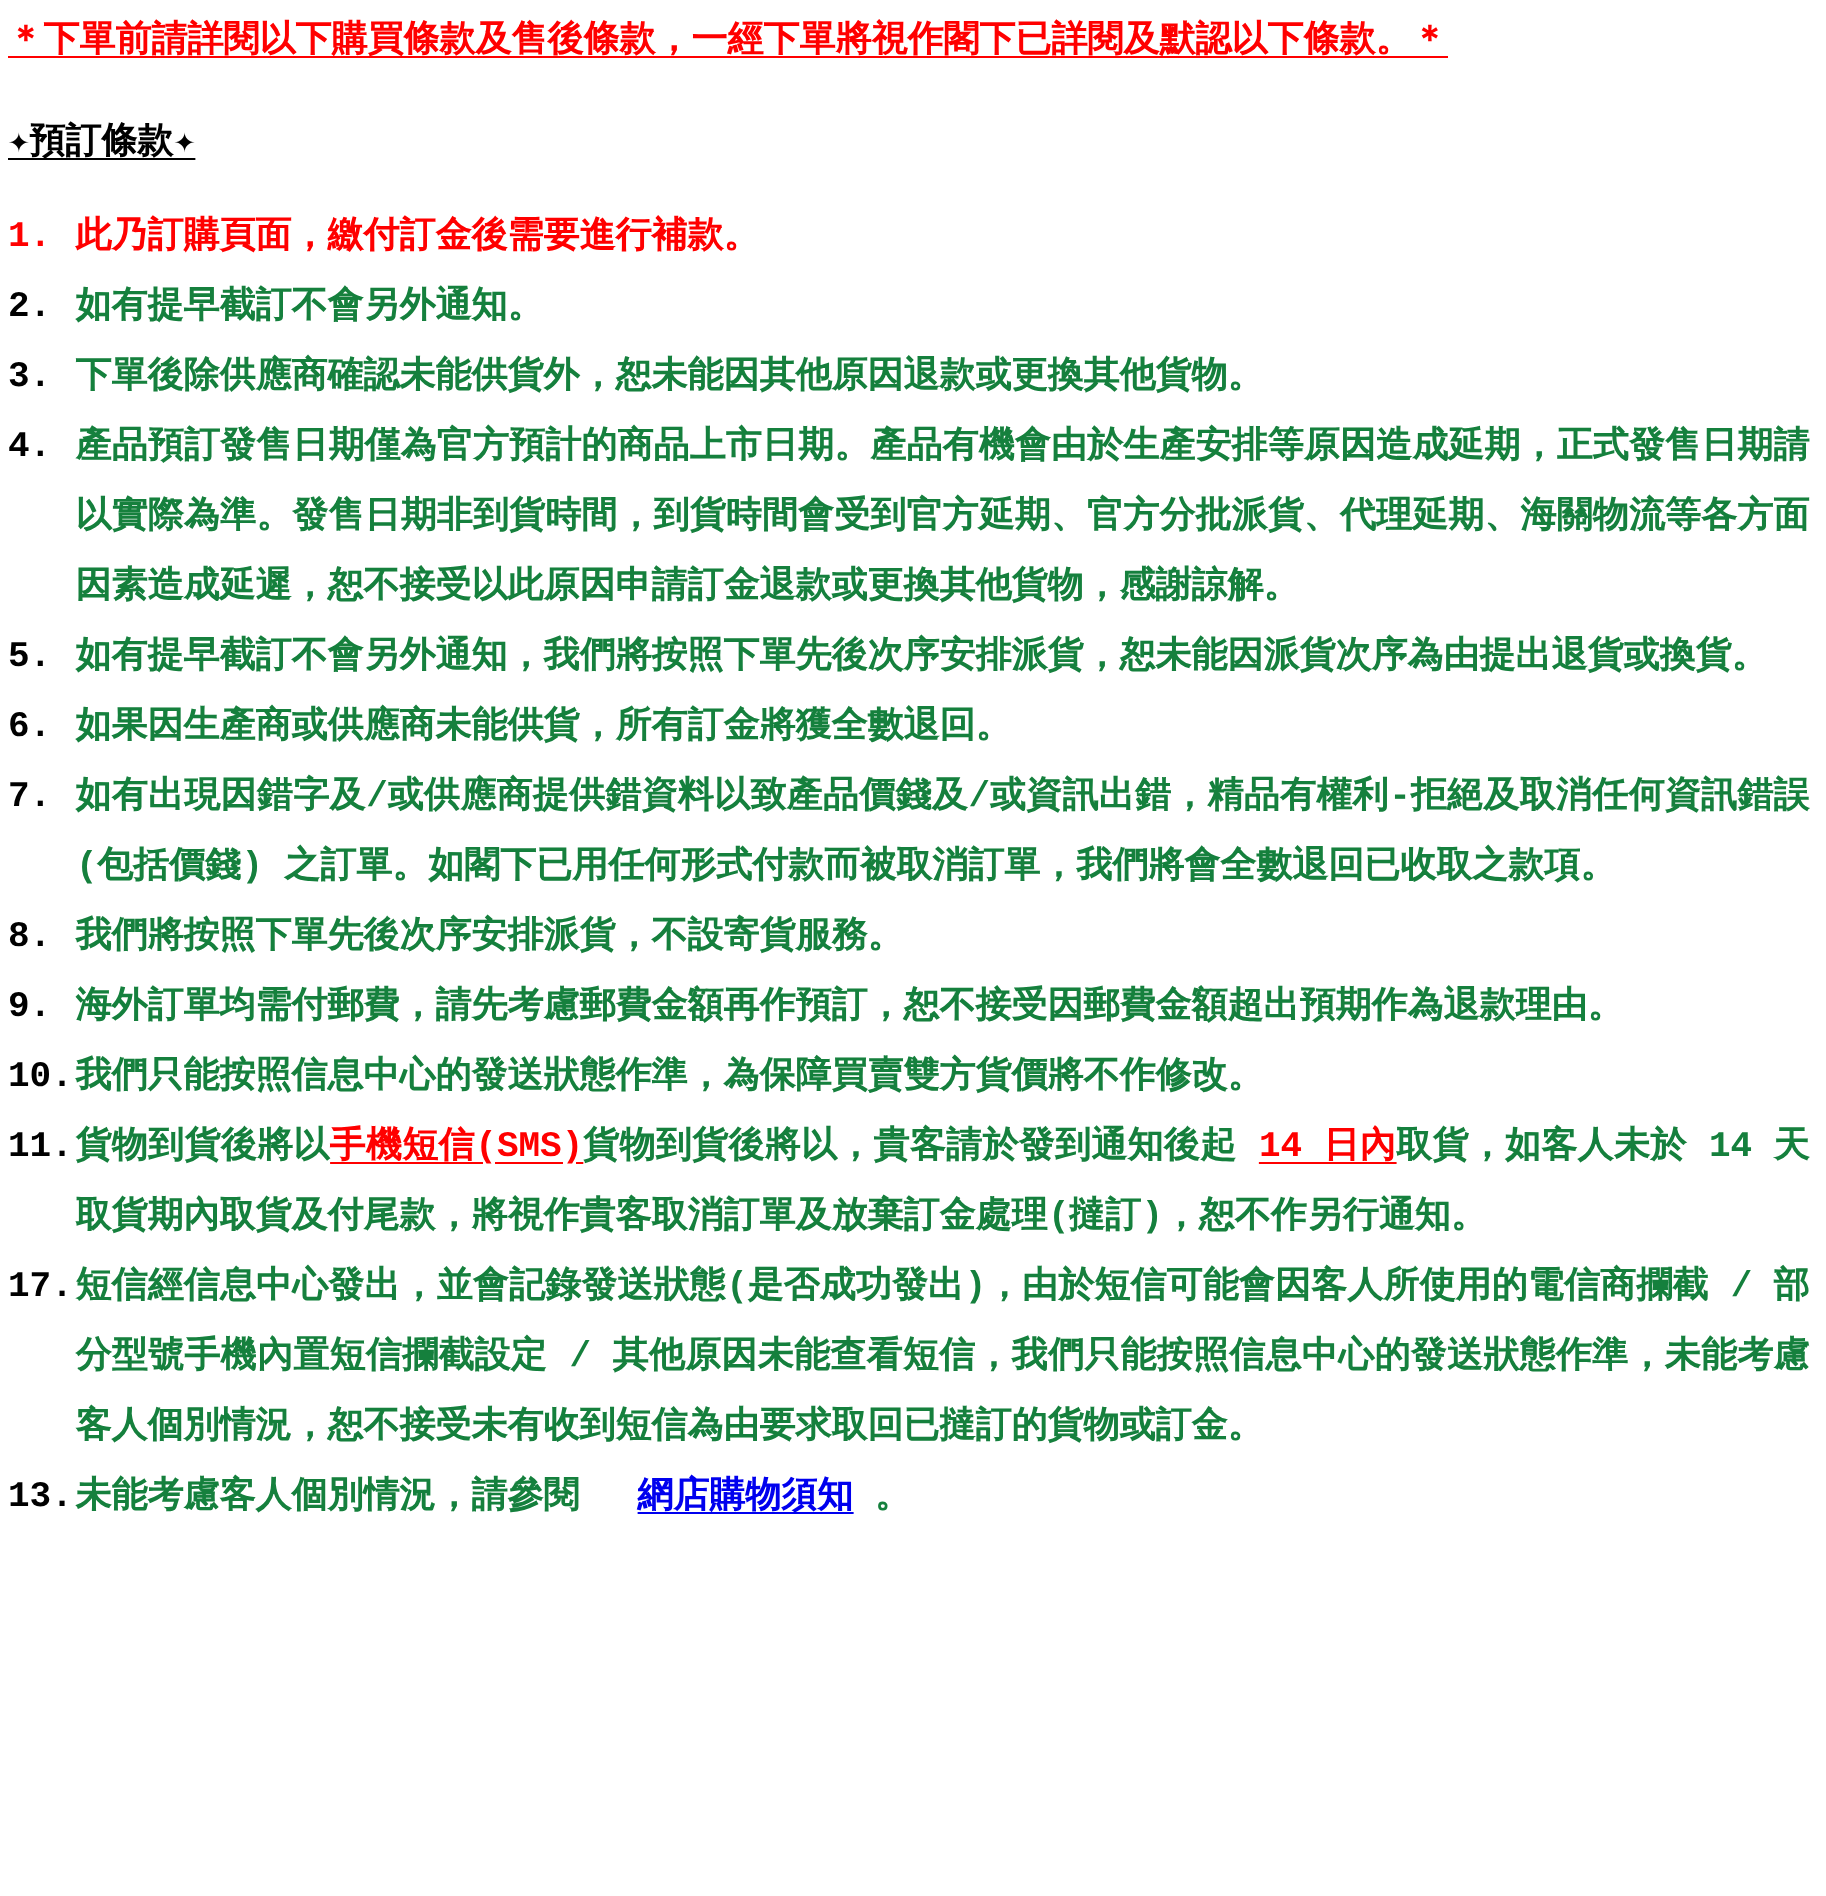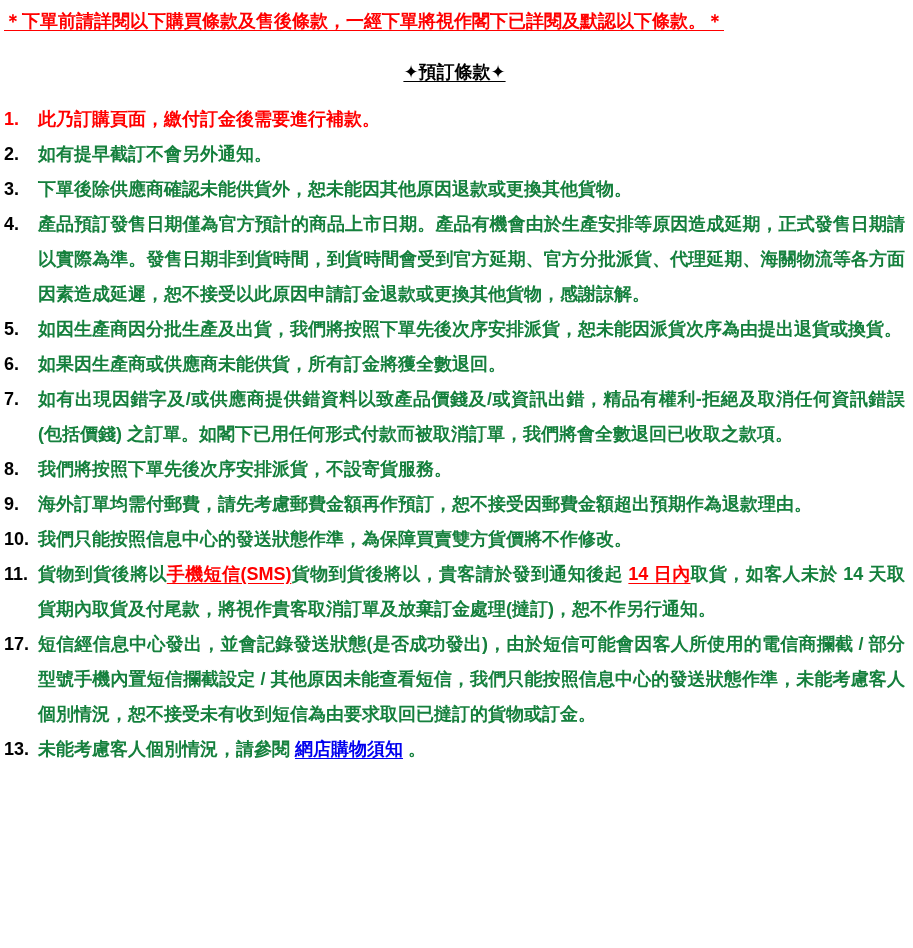--- a/index.html
+++ b/index.html
@@ -16,34 +16,34 @@
   body {
     font-family: "Liberation Sans", "DejaVu Sans", sans-serif;
     font-weight: 700;
     font-size: 18px;
   }
   .page {
     width: 913px;
     min-height: 948px;
     padding: 4px 8px 10px 4px;
     background: #ffffff;
+    font-family: Liberation Mono, monospace;
   }
   .title {
     color: var(--accent-red);
     text-decoration: underline;
     text-underline-offset: 3px;
     line-height: 35px;
   }
   .section-header {
     color: #000000;
     text-decoration: underline;
     text-underline-offset: 3px;
     line-height: 35px;
     margin-top: 16px;
-    text-align: center;
   }
   .items {
     margin-top: 12px;
   }
   .item {
     display: flex;
     align-items: flex-start;
   }
   .num {
     flex: 0 0 34px;
@@ -61,20 +61,21 @@
     color: var(--accent-red);
     text-decoration: underline;
     text-underline-offset: 3px;
     margin-top: 44px;
   }
   .seg-link, a.seg-link {
     color: var(--link-blue);
     text-decoration: underline;
     text-underline-offset: 3px;
     cursor: pointer;
+    margin-left: 18px;
   }
 </style>
 </head>
 <body>
 
 <div class="page">
   <div class="title">＊下單前請詳閱以下購買條款及售後條款，一經下單將視作閣下已詳閱及默認以下條款。＊</div>
 
   <div class="section-header">✦預訂條款✦</div>
 
@@ -90,21 +91,21 @@
       <div class="item">
         <span class="num">3.</span>
         <span class="text"><span class="seg-normal">下單後除供應商確認未能供貨外，恕未能因其他原因退款或更換其他貨物。</span></span>
       </div>
       <div class="item">
         <span class="num">4.</span>
         <span class="text"><span class="seg-normal">產品預訂發售日期僅為官方預計的商品上市日期。產品有機會由於生產安排等原因造成延期，正式發售日期請以實際為準。發售日期非到貨時間，到貨時間會受到官方延期、官方分批派貨、代理延期、海關物流等各方面因素造成延遲，恕不接受以此原因申請訂金退款或更換其他貨物，感謝諒解。</span></span>
       </div>
       <div class="item">
         <span class="num">5.</span>
-        <span class="text"><span class="seg-normal">如因生產商因分批生產及出貨，我們將按照下單先後次序安排派貨，恕未能因派貨次序為由提出退貨或換貨。</span></span>
+        <span class="text"><span class="seg-normal">如有提早截訂不會另外通知，我們將按照下單先後次序安排派貨，恕未能因派貨次序為由提出退貨或換貨。</span></span>
       </div>
       <div class="item">
         <span class="num">6.</span>
         <span class="text"><span class="seg-normal">如果因生產商或供應商未能供貨，所有訂金將獲全數退回。</span></span>
       </div>
       <div class="item">
         <span class="num">7.</span>
         <span class="text"><span class="seg-normal">如有出現因錯字及/或供應商提供錯資料以致產品價錢及/或資訊出錯，精品有權利-拒絕及取消任何資訊錯誤(包括價錢) 之訂單。如閣下已用任何形式付款而被取消訂單，我們將會全數退回已收取之款項。</span></span>
       </div>
       <div class="item">

